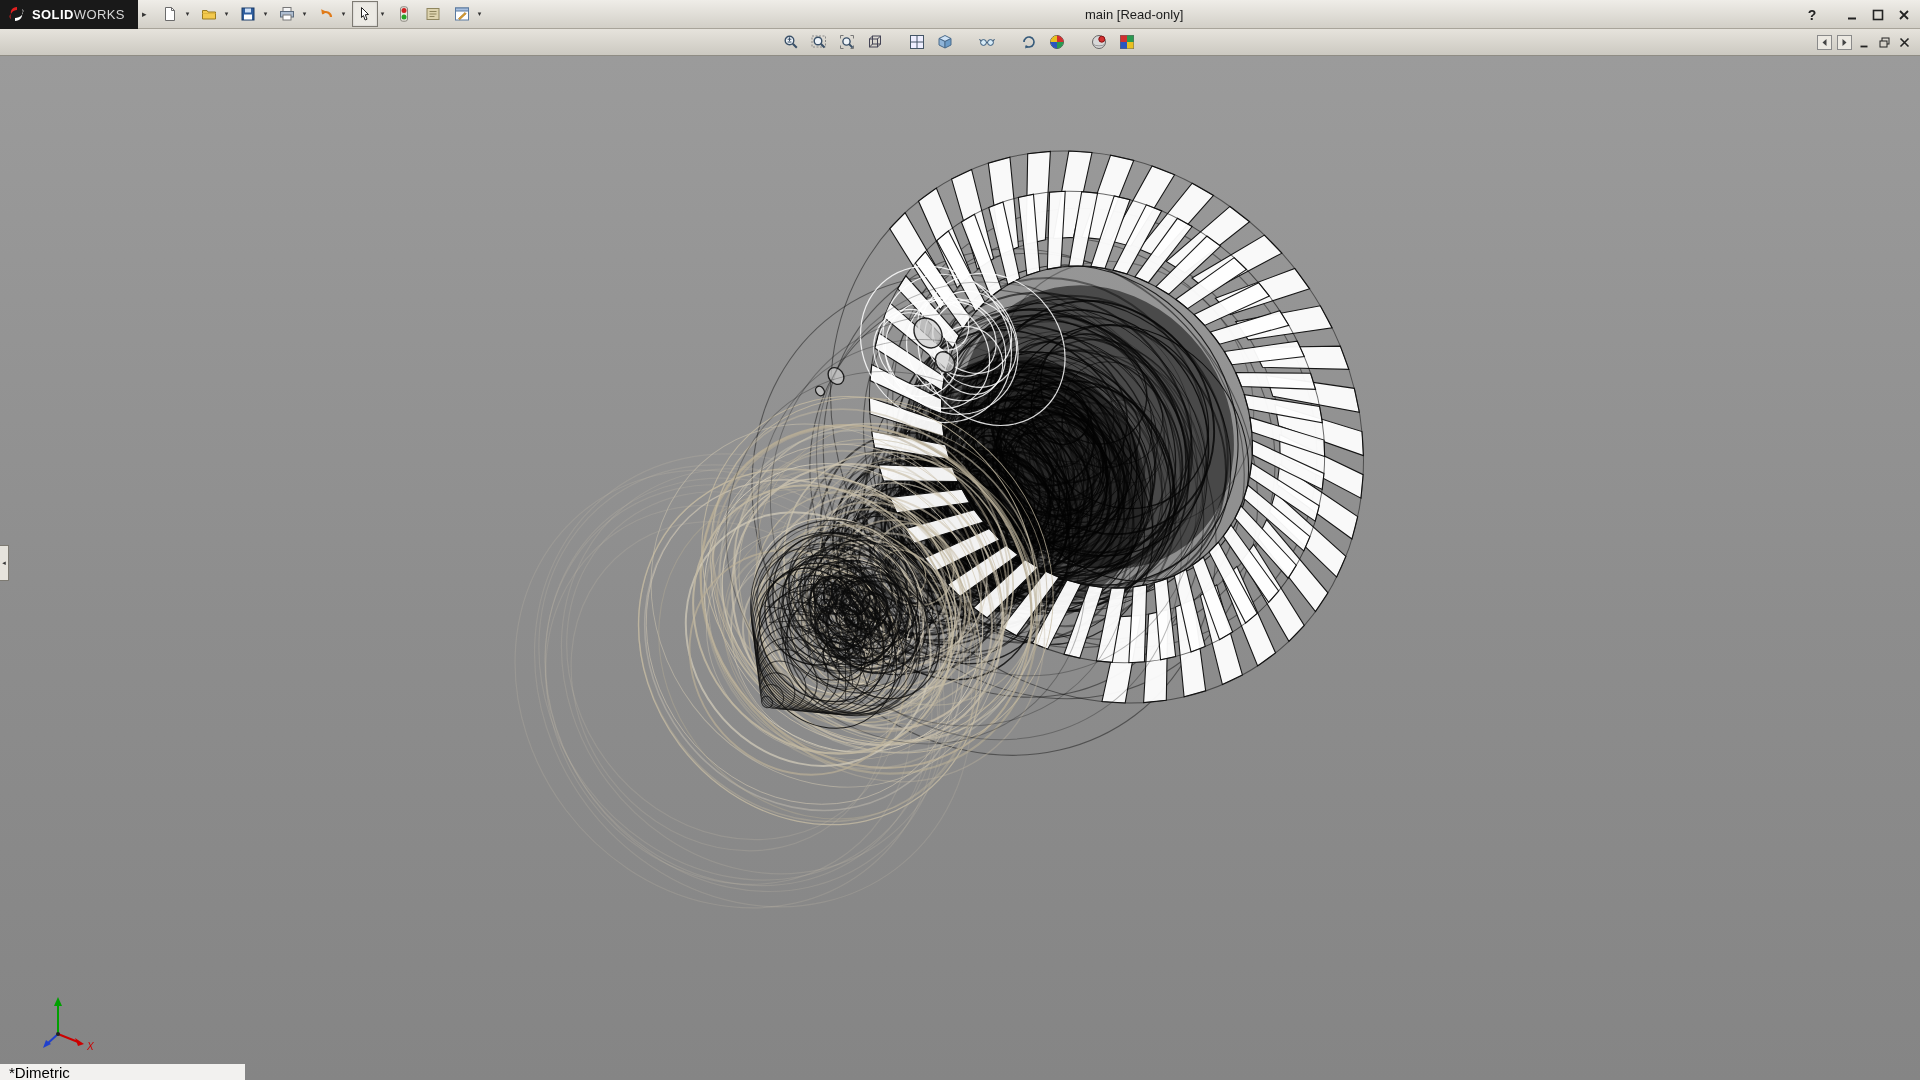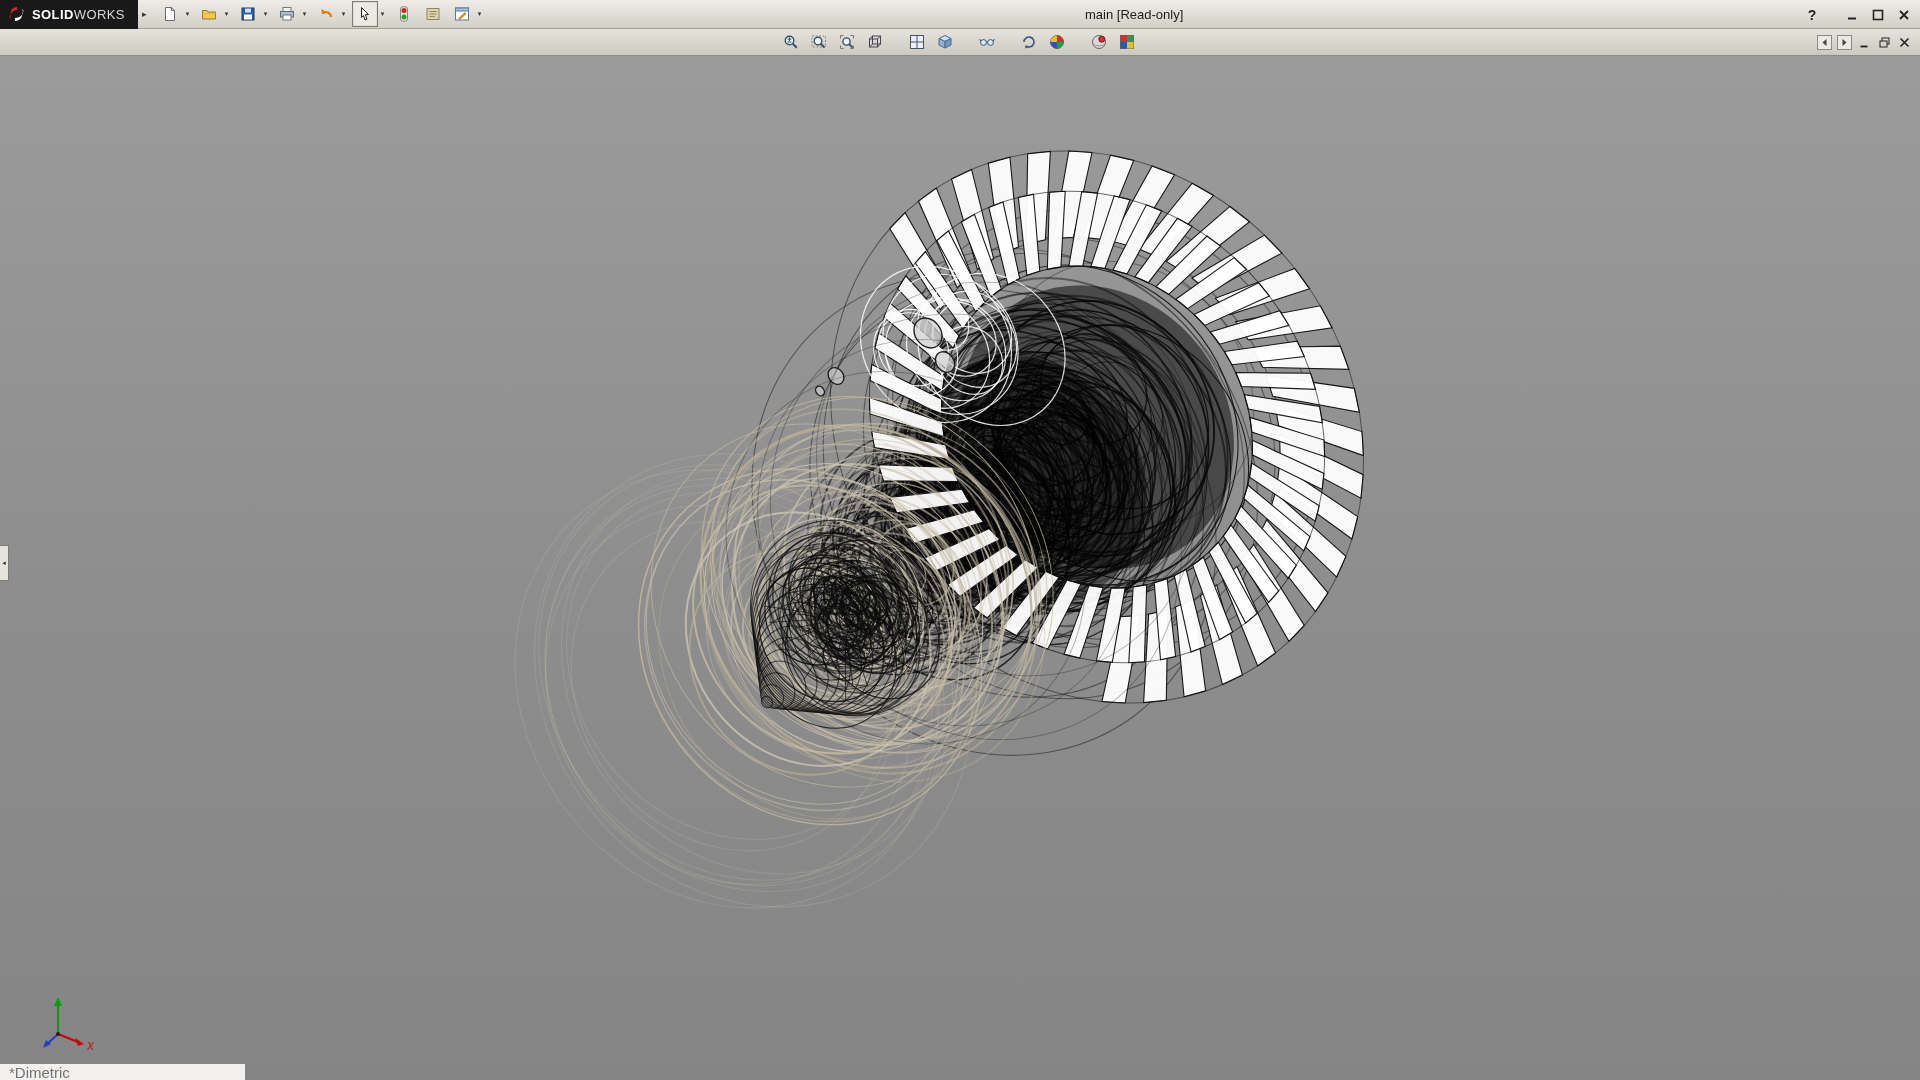--- a/index.html
+++ b/index.html
@@ -38,21 +38,21 @@
   
   .viewport{position:relative;width:1920px;height:1024px;
     background:linear-gradient(180deg,#9b9b9b,#8d8d8d 55%,#858585);}
   #engine-svg{position:absolute;left:0;top:0;width:1920px;height:1024px;display:block;}
   #triad-svg{position:absolute;left:18px;top:926px;width:80px;height:80px;}
   .side-tab{position:absolute;left:0;top:489px;width:9px;height:36px;background:#e6e3dc;
     border:1px solid #7d7a72;border-left:none;display:flex;align-items:center;justify-content:center;
     font-size:7px;color:#333;box-sizing:border-box;}
   .status-chip{position:absolute;left:0;bottom:0;width:245px;height:16px;background:#f2f1ef;
     overflow:hidden;display:flex;align-items:flex-start;padding-left:9px;box-sizing:border-box;}
-  .status-chip span{font-size:15px;line-height:17px;color:#737373;}
+  .status-chip span{font-size:15px;line-height:17px;color:#000000;}
 </style>
 </head>
 <body>
 
 <div class="app">
 
   <div class="titlebar">
     <div class="logo">
       <svg width="20" height="18" viewBox="0 0 20 18">
         <path d="M10 2 C5 2 3 6 4 9 C2 10 2 13 4 14 C2 9 6 5 10 5 Z" fill="#e02020"></path>

